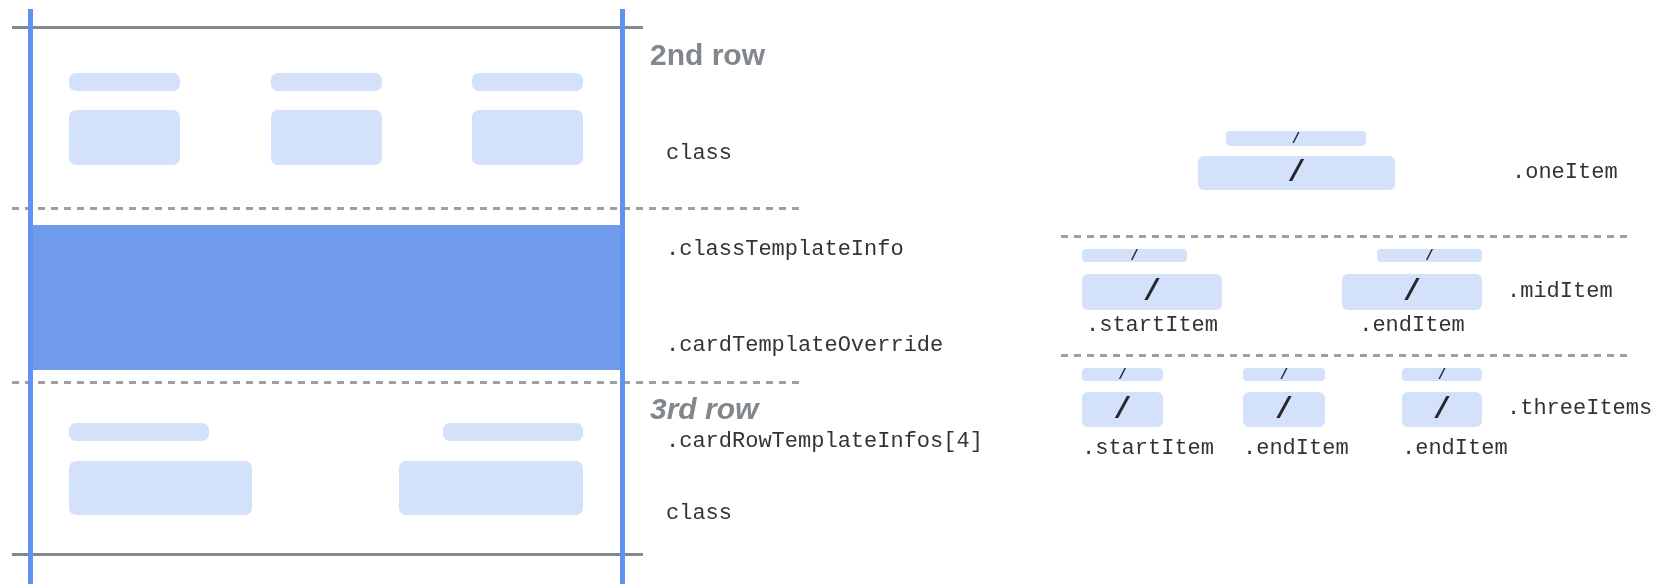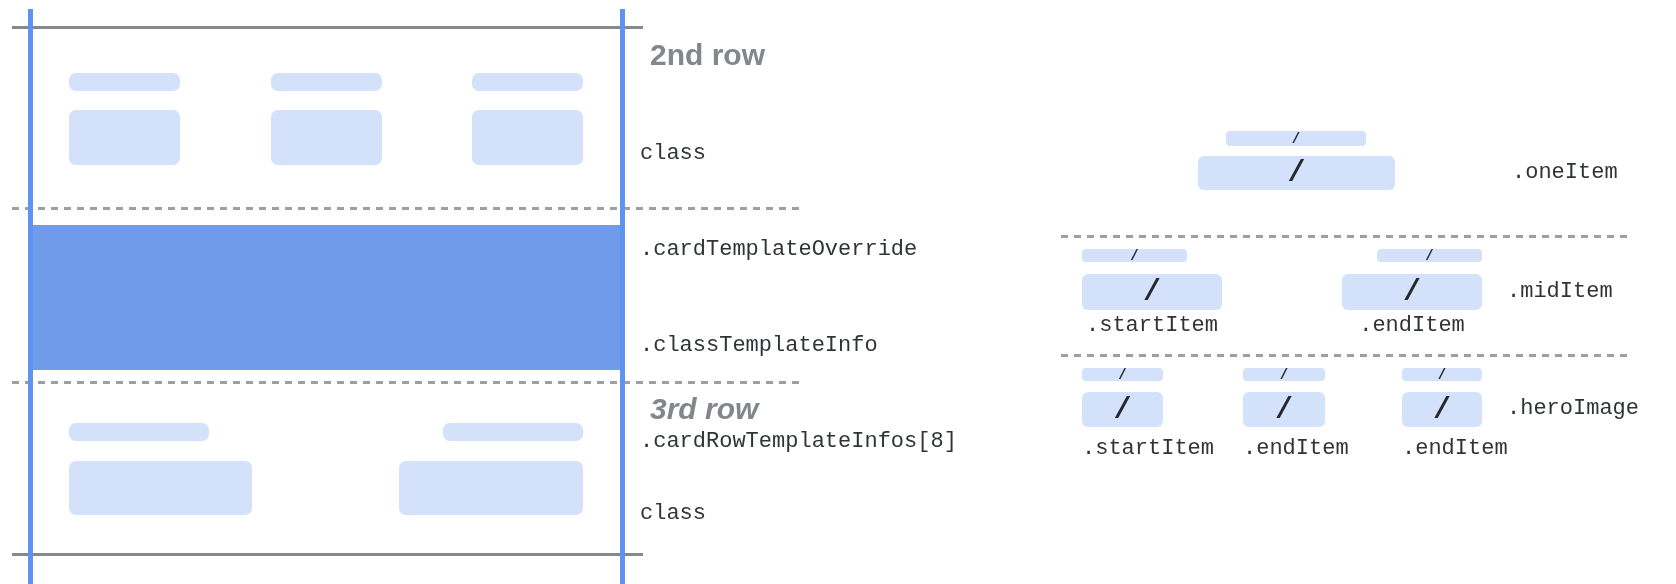--- a/index.html
+++ b/index.html
@@ -29,21 +29,21 @@
   .c3l { left:472px; top:110px; width:111px; height:55px; }
   
   .b1s { left:69px;  top:423px; width:140px; height:18px; }
   .b1l { left:69px;  top:461px; width:183px; height:54px; }
   .b2s { left:443px; top:423px; width:140px; height:18px; }
   .b2l { left:399px; top:461px; width:184px; height:54px; }
   
   .heading { position:absolute; left:650px; font-weight:bold; font-size:30px; color:#82878c; }
   .h-row2 { top:38px; }
   .h-row3 { top:392px;font-style:italic; }
-  .code { position:absolute; left:640px; font-family:"Liberation Mono","DejaVu Sans Mono",monospace;
+  .code { position:absolute; left:666px; font-family:"Liberation Mono","DejaVu Sans Mono",monospace;
           font-size:22px; line-height:32px; color:#313437; white-space:pre; }
   .code-row2 { top:74px; }
   .code-hero { top:262px; }
   .code-row3 { top:434px; }
   
   .rchip { position:absolute; background:#d4e1fa; display:flex; align-items:center; justify-content:center; }
   .rchip.sm { border-radius:4px; }
   .rchip.lg { border-radius:6px; }
   .slash-sm { font-family:"Liberation Mono",monospace; font-weight:bold; font-size:14px; color:#26282a; }
   .slash-lg { font-family:"Liberation Mono",monospace; font-weight:bold; font-size:30px; color:#26282a; }
@@ -100,23 +100,23 @@
   <div class="dash card1"></div>
   <div class="dash card2"></div>
   <div class="hline top"></div>
   <div class="hline bottom"></div>
   <div class="vline l"></div>
   <div class="vline r"></div>
 
   <div class="heading h-row2">2nd row</div>
   <div class="code code-row2">
     <div>class</div>
+    <div>.classTemplateInfo</div>
     <div>.cardTemplateOverride</div>
-    <div>.classTemplateInfo</div>
-    <div>.cardRowTemplateInfos[8]</div>
+    <div>.cardRowTemplateInfos[4]</div>
   </div>
 
 
   <div class="heading h-row3">3rd row</div>
   <div class="code code-row3">
     <div>class</div>
     
     
     
   </div>
@@ -166,15 +166,15 @@
   </div>
   <div class="rlabel x2-lab">.endItem</div>
 
   <div class="rchip sm x3-s">
     <span class="slash-sm">/</span>
   </div>
   <div class="rchip lg x3-l">
     <span class="slash-lg">/</span>
   </div>
   <div class="rlabel x3-lab">.endItem</div>
-  <div class="rowlabel x-row">.heroImage</div>
+  <div class="rowlabel x-row">.threeItems</div>
 
 </div>
 
 </body></html>

